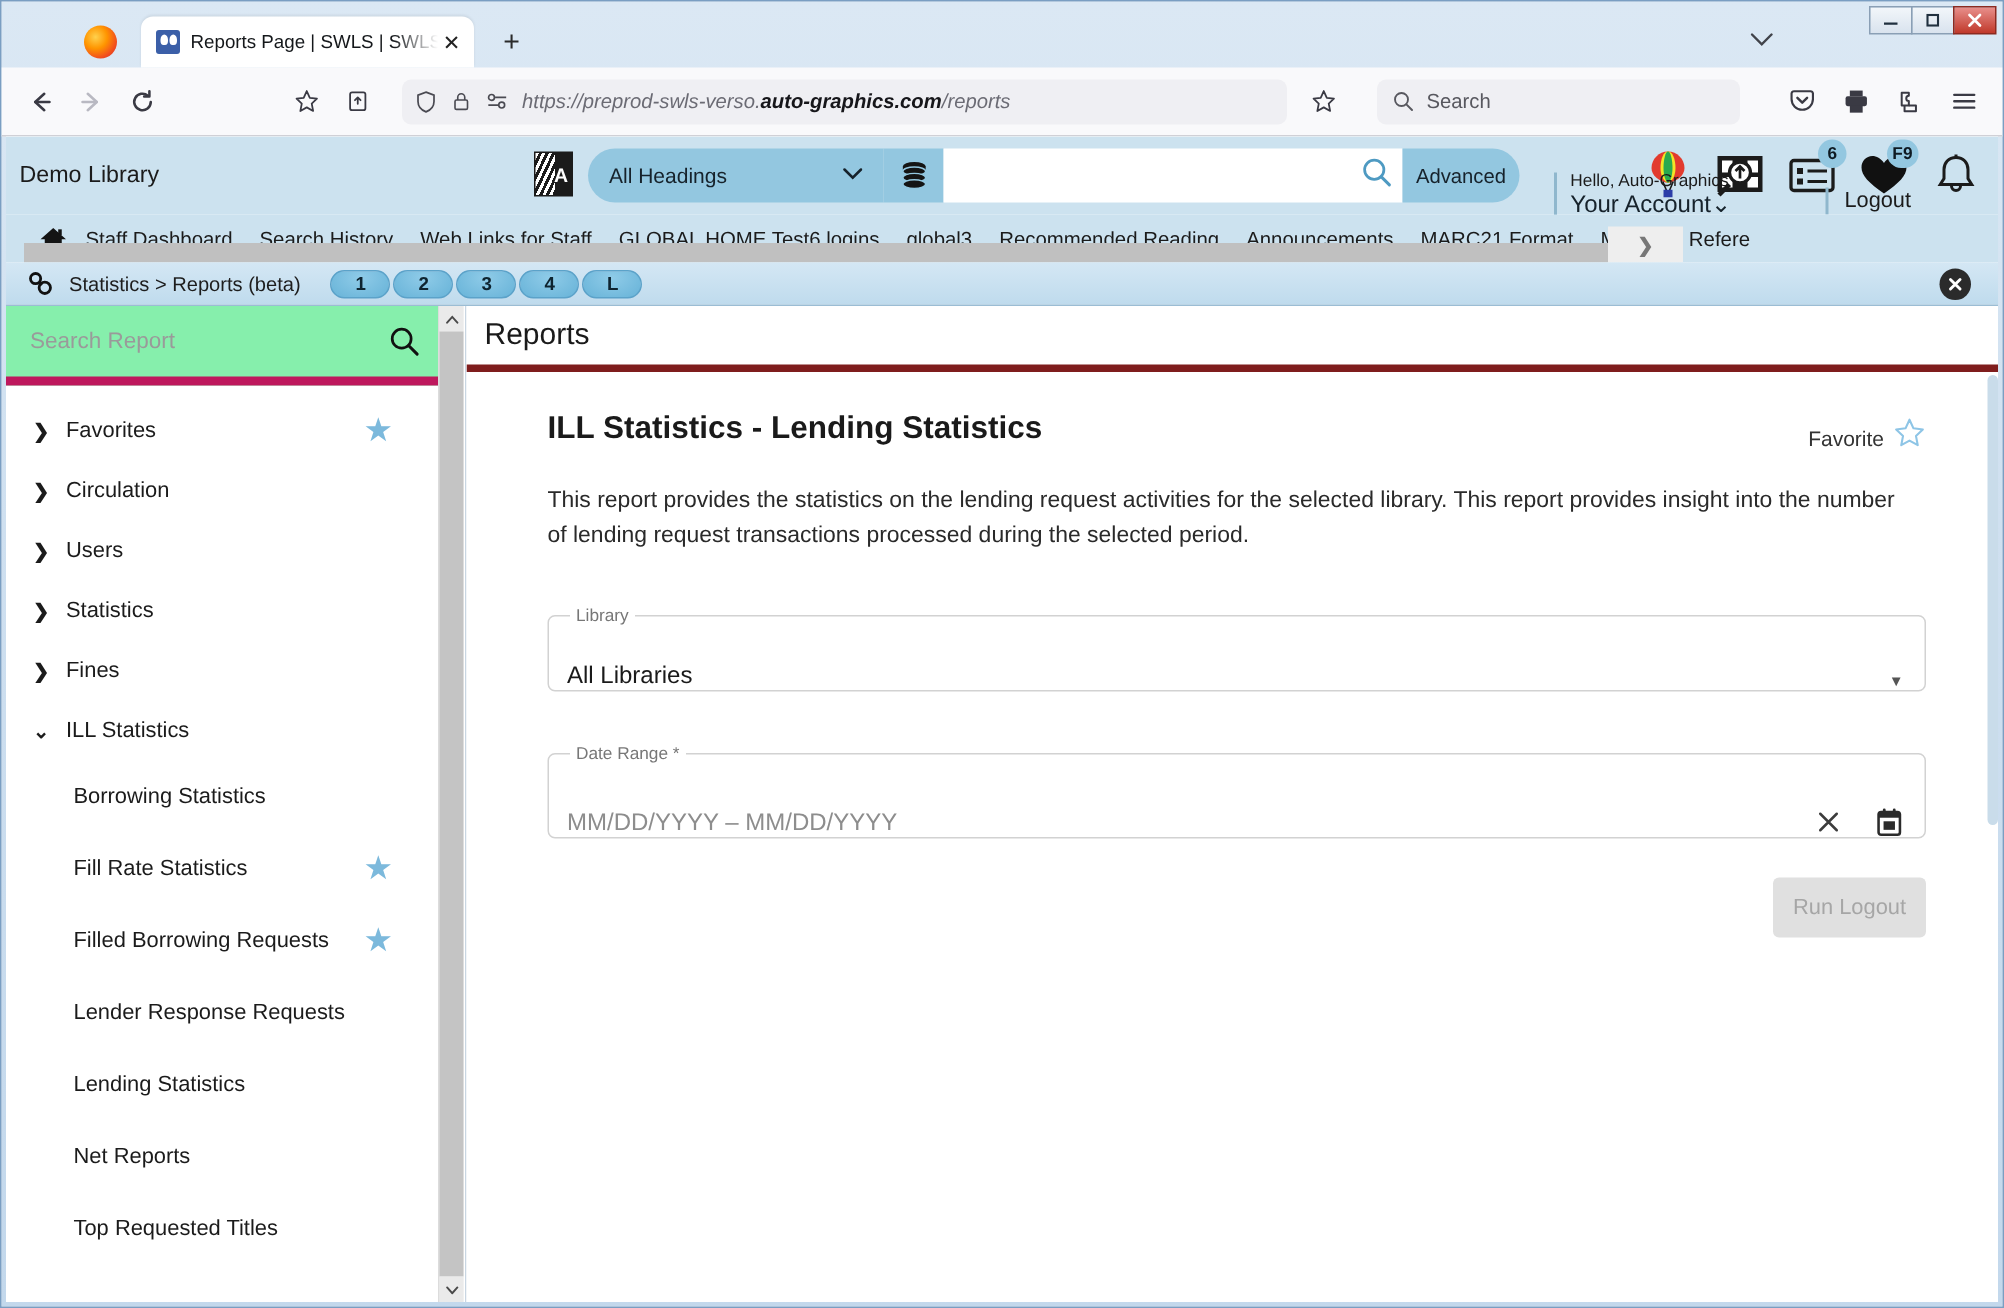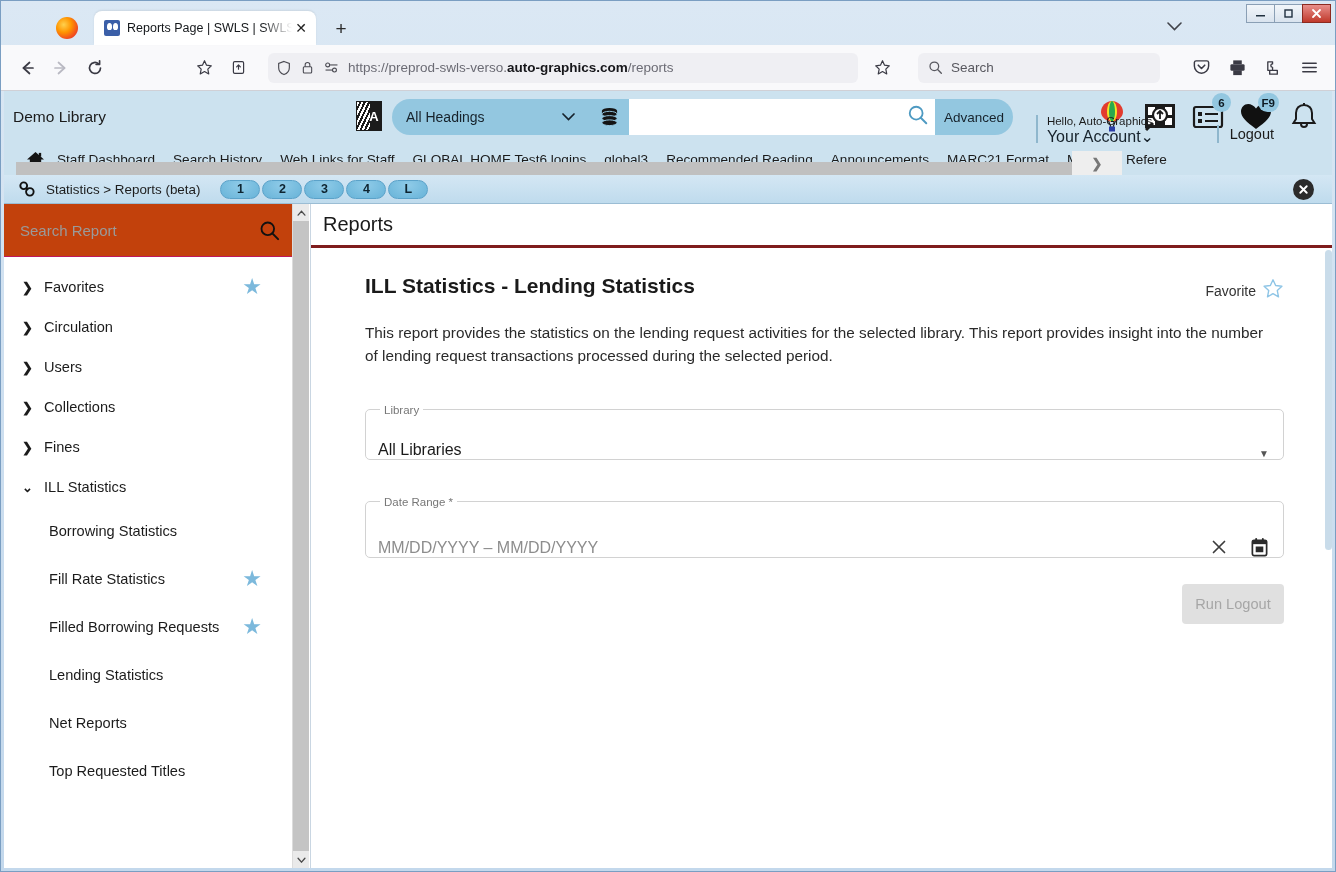--- a/index.html
+++ b/index.html
@@ -114,20 +114,21 @@
   }
   .navbtn.dim { color: #b9b9c2; }
   #urlbar {
     flex: 0 0 590px;
     height: 30px; margin-left: 12px;
     background: #efeff3;
     border-radius: 6px;
     display: flex; align-items: center;
     padding: 0 8px; gap: 8px;
     position: relative;
+    font-style: italic;
   }
   #url-text {
     font-size: 13.5px; color: #6b6b74;
     white-space: nowrap;
   }
   #url-text b { color: #16161a; font-weight: 600; }
   #bookmark-star {
     position: absolute; right: -38px; top: 3px;
     width: 28px; height: 24px;
     display:flex;align-items:center;justify-content:center;
@@ -299,22 +300,22 @@
   
   #sidebar {
     width: 307px; flex: 0 0 307px;
     border-right: 1px solid #c9d6e2;
     display: flex; flex-direction: column;
     position: relative;
     background: #fff;
   }
   #sidebar-search {
     height: 53px; flex: 0 0 53px;
-    background: #c2410c;
-    border-bottom: 1px solid #be185d;
+    background: #86efac;
+    border-bottom: 6px solid #be185d;
     display: flex; align-items: center;
     padding: 0 12px 0 14px;
     margin-right: 18px;
   }
   #sidebar-search input {
     border: none; outline: none; background: transparent;
     font-size: 15px; color: #1b1b1b; flex: 1;
     font-family: "Liberation Sans", sans-serif;
   }
   #sidebar-search input::placeholder { color: #9a9a9a; }
@@ -356,21 +357,21 @@
   #sidebar-scroll .thumb {
     position: absolute; left: 0; right: 0; top: 17px;
     height: 630px; background: #c4c4c4;
   }
 
   
   #main {
     flex: 1; position: relative; overflow: hidden; background: #fff;
   }
   #main-head {
-    height: 44px; border-bottom: 3px solid #7f1d1d;
+    height: 44px; border-bottom: 5px solid #7f1d1d;
     display: flex; align-items: center;
     padding-left: 12px;
   }
   #main-head h1 { margin: 0; font-size: 20px; font-weight: 500; color: #1a1a1a; }
   #report-pane { padding: 26px 48px 0 54px; position: relative; }
   #report-title-row {
     display: flex; align-items: flex-start; justify-content: space-between;
   }
   #report-title { font-size: 21px; font-weight: bold; color: #1a1a1a; margin: 0; }
   #favorite-toggle { display: flex; align-items: center; gap: 6px; padding-top: 4px; }
@@ -736,41 +737,44 @@
           <div class="tree-group">
             <span class="caret">❯</span>
             <span class="label">Circulation</span>
           </div>
           <div class="tree-group">
             <span class="caret">❯</span>
             <span class="label">Users</span>
           </div>
           <div class="tree-group">
             <span class="caret">❯</span>
-            <span class="label">Collections</span>
+            <span class="label">Statistics</span>
           </div>
           <div class="tree-group">
             <span class="caret">❯</span>
             <span class="label">Fines</span>
           </div>
           <div class="tree-group">
             <span class="caret">⌄</span>
             <span class="label">ILL Statistics</span>
           </div>
 
           <div class="tree-item">
             <span class="label">Borrowing Statistics</span>
           </div>
           <div class="tree-item">
             <span class="label">Fill Rate Statistics</span>
             <span class="star-filled">★</span>
           </div>
           <div class="tree-item">
             <span class="label">Filled Borrowing Requests</span>
             <span class="star-filled">★</span>
+          </div>
+          <div class="tree-item">
+            <span class="label">Lender Response Requests</span>
           </div>
           <div class="tree-item">
             <span class="label">Lending Statistics</span>
           </div>
           <div class="tree-item">
             <span class="label">Net Reports</span>
           </div>
           <div class="tree-item">
             <span class="label">Top Requested Titles</span>
           </div>

